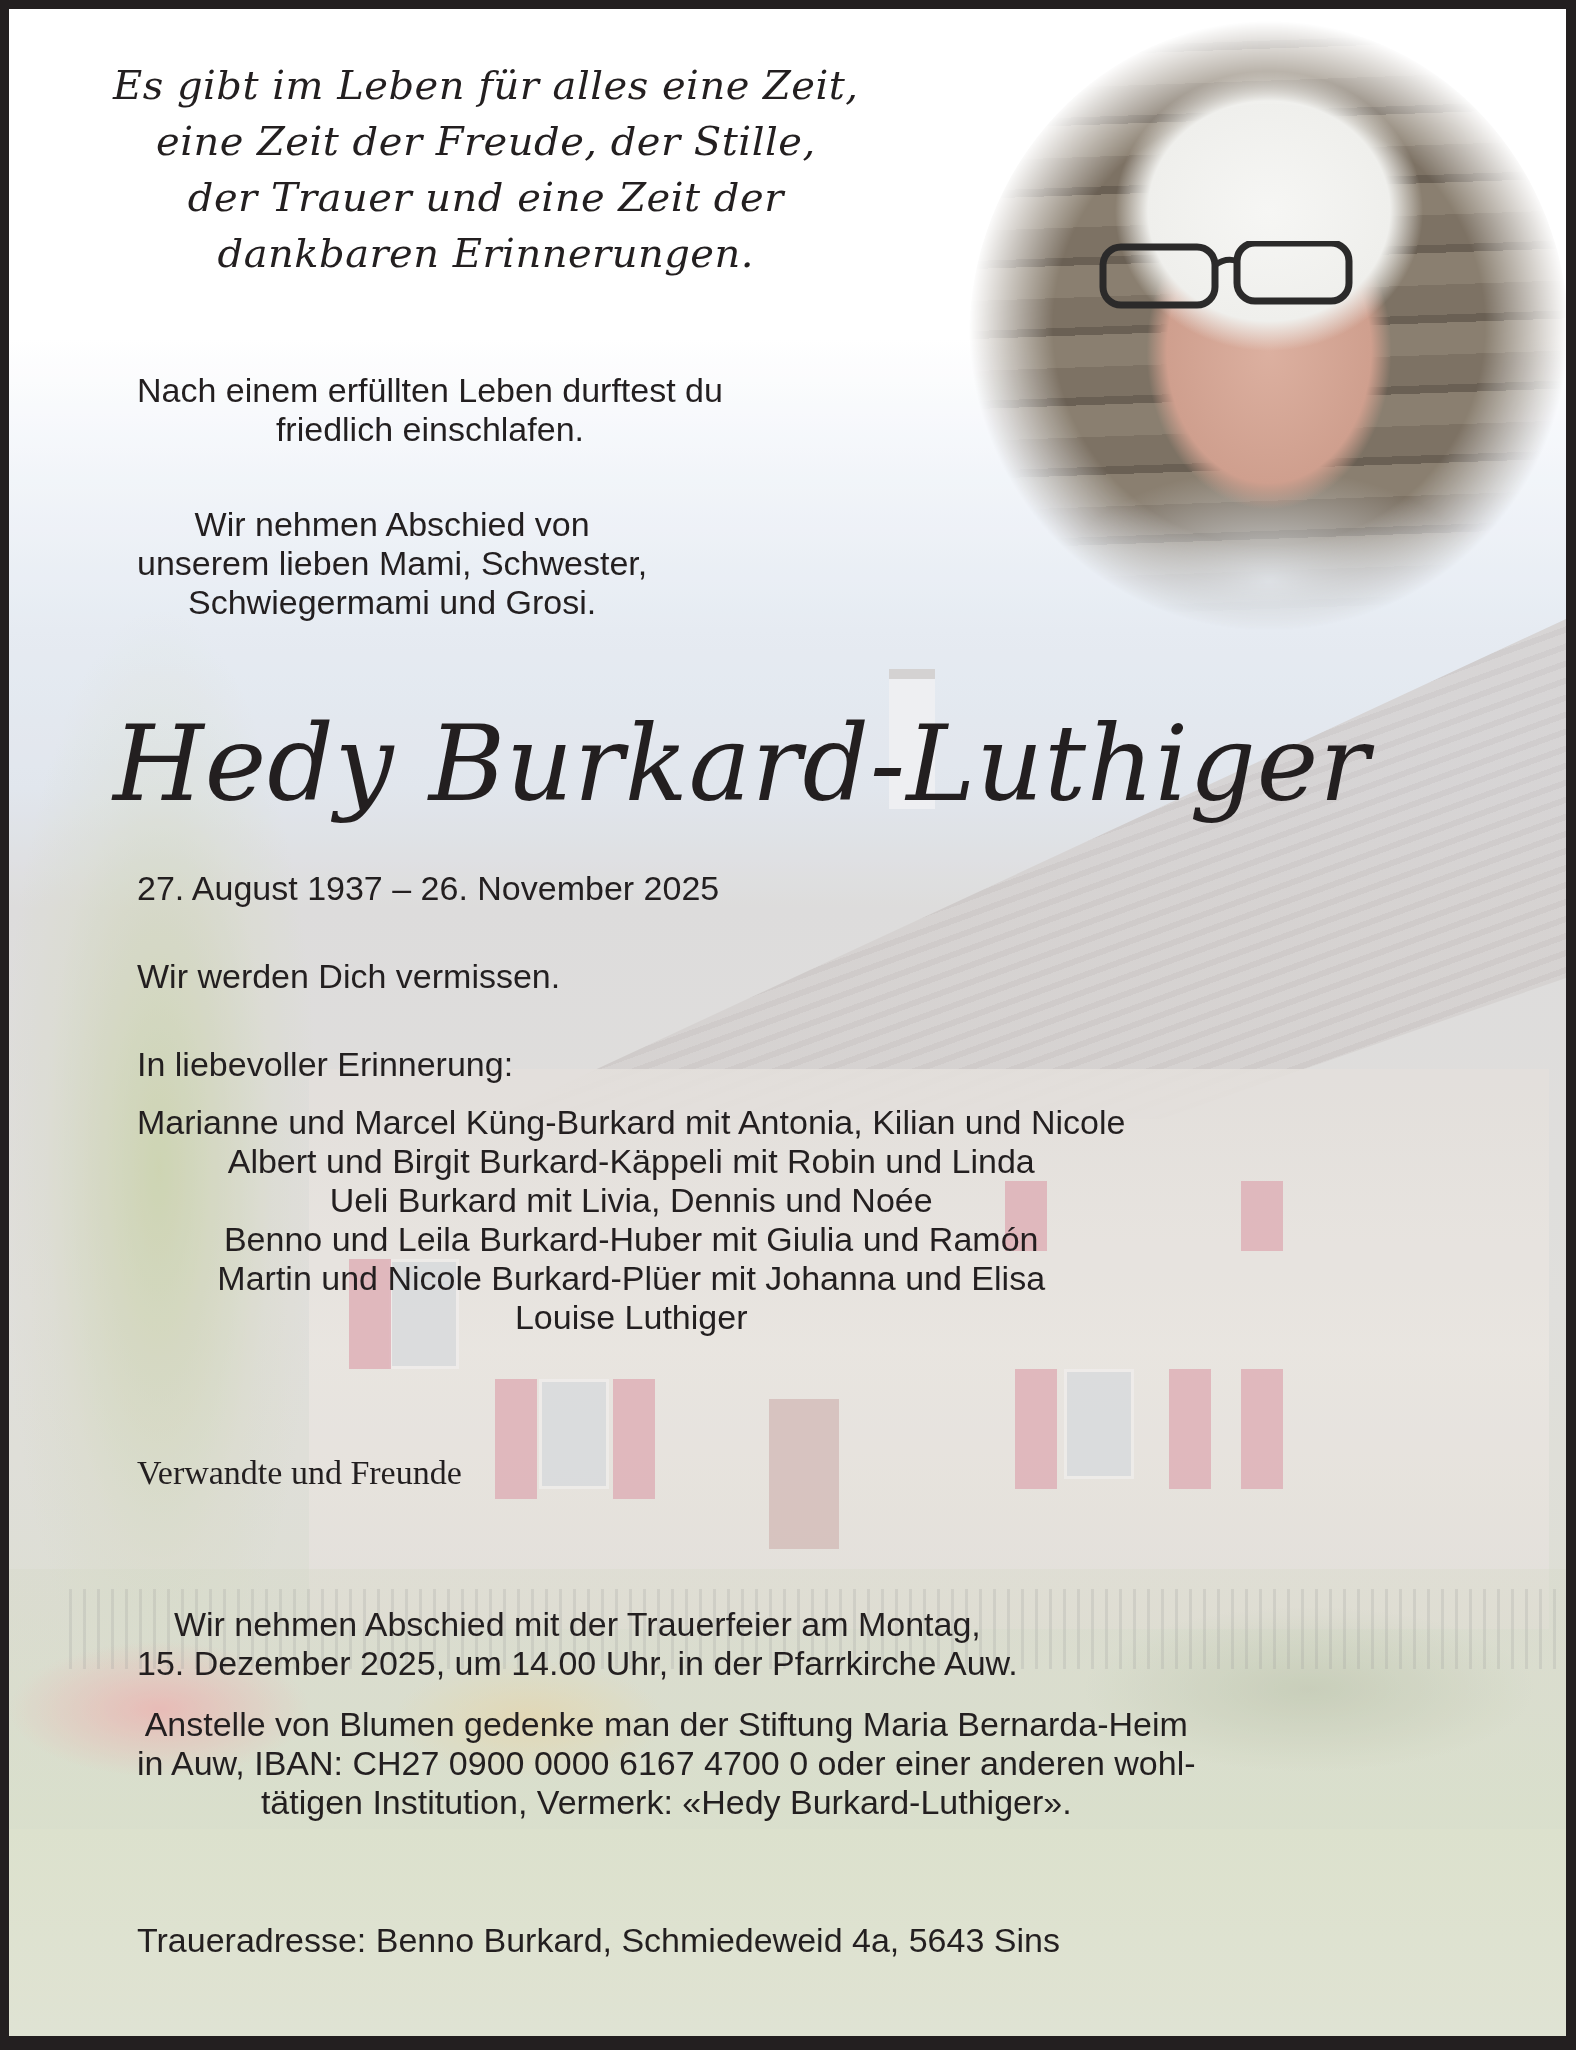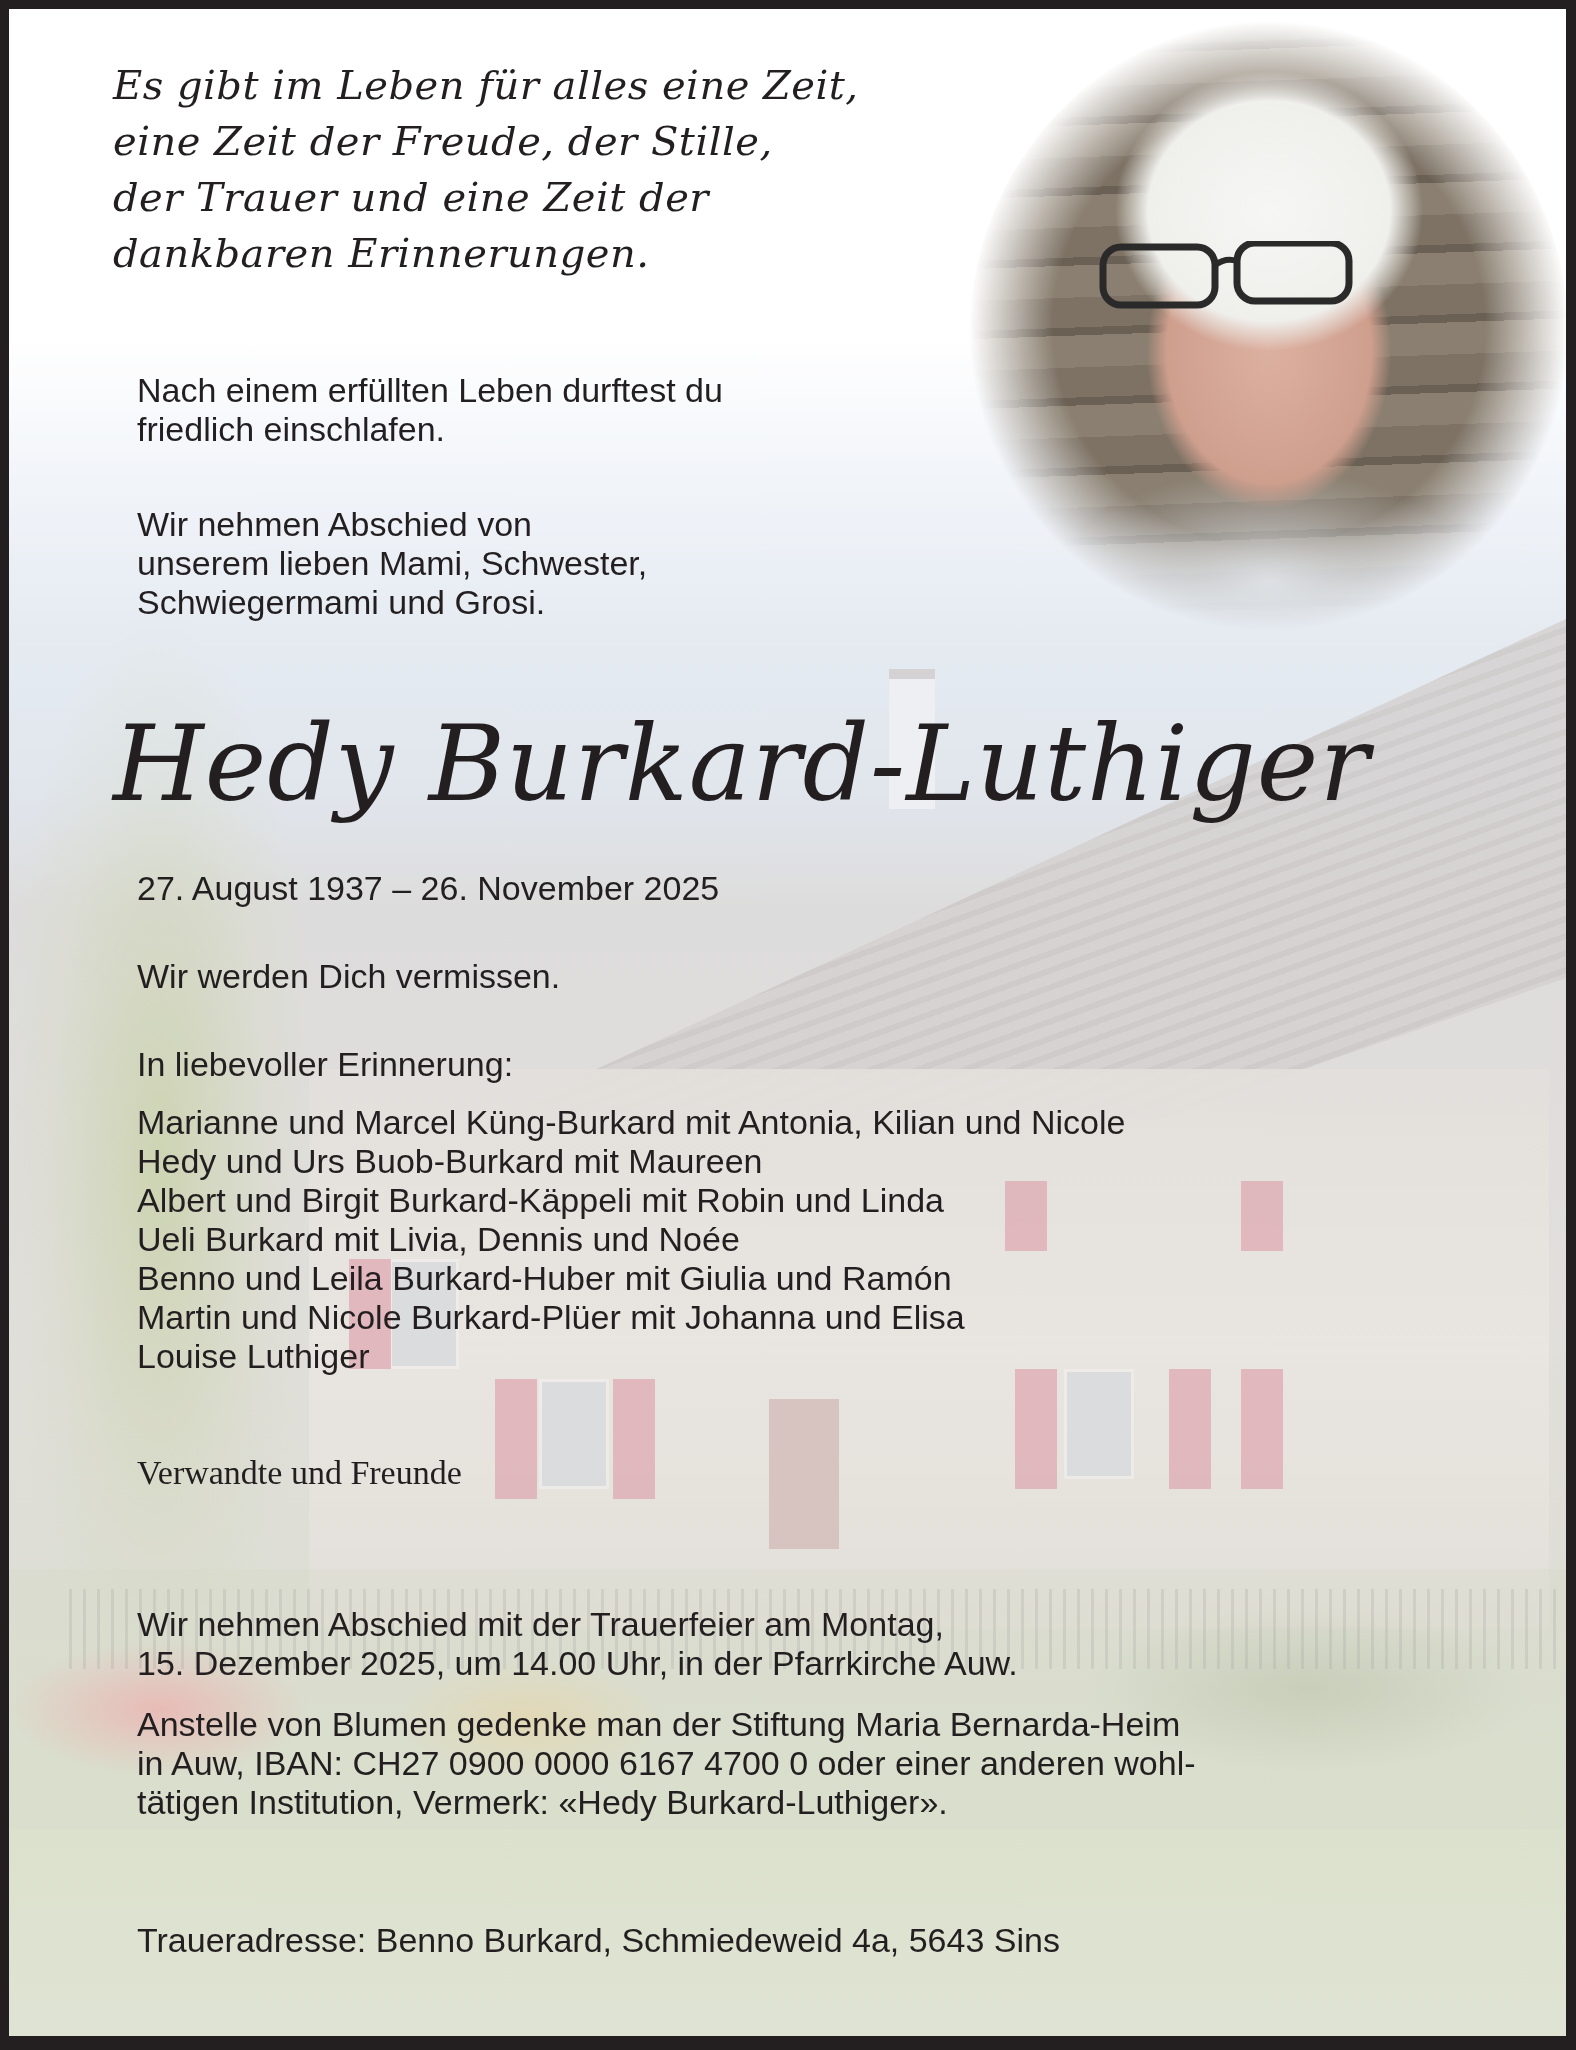--- a/index.html
+++ b/index.html
@@ -4,20 +4,21 @@
 <style>
   * { box-sizing: border-box; margin: 0; padding: 0; }
   html, body { width: 1576px; height: 2050px; background: #231f20; overflow: hidden; }
   .frame {
     position: absolute; left: 0; top: 0; width: 1576px; height: 2050px;
     background: #231f20; padding: 9px 10px 14px 9px;
   }
   .page {
     position: relative; width: 100%; height: 100%; overflow: hidden;
     background: #ec4899;
+    text-align: center;
   }
   
   .bg { position: absolute; inset: 0; }
   .sky {
     position: absolute; left: 0; top: 0; width: 100%; height: 100%;
     background: linear-gradient(180deg, #ffffff 0px, #ffffff 330px, #eef2f8 470px, #dfe6ef 620px, #d9dfe8 780px, #d4d3d2 900px, #d8d6d2 1300px, #d4d5c9 1600px, #d2d8c3 1800px, #d6dbc8 1960px, #d5d6cf 2030px);
   }
   .tree {
     position: absolute; left: 0; top: 560px; width: 330px; height: 1100px;
     background: radial-gradient(ellipse 160px 560px at 150px 600px, rgba(184,196,140,0.75), rgba(200,206,170,0.25) 70%, rgba(0,0,0,0) 100%);
@@ -151,21 +152,20 @@
       <div class="name">Hedy Burkard-Luthiger</div>
 
       <div class="block sans" style="top:860px;">27. August 1937 – 26. November 2025</div>
 
       <div class="block sans" style="top:948px;">Wir werden Dich vermissen.</div>
 
       <div class="block sans" style="top:1036px;">In liebevoller Erinnerung:</div>
 
       <div class="block sans" style="top:1094px;">
         <span class="line">Marianne und Marcel Küng-Burkard mit Antonia, Kilian und Nicole</span>
-        <span class="line">Hedy und Urs Buob-Burkard mit Maureen</span>
         <span class="line">Albert und Birgit Burkard-Käppeli mit Robin und Linda</span>
         <span class="line">Ueli Burkard mit Livia, Dennis und Noée</span>
         <span class="line">Benno und Leila Burkard-Huber mit Giulia und Ramón</span>
         <span class="line">Martin und Nicole Burkard-Plüer mit Johanna und Elisa</span>
         <span class="line">Louise Luthiger</span>
       </div>
 
       <div class="block sans" style="top:1444px;font-family:Liberation Serif, serif;">Verwandte und Freunde</div>
 
       <div class="block sans" style="top:1596px;">

